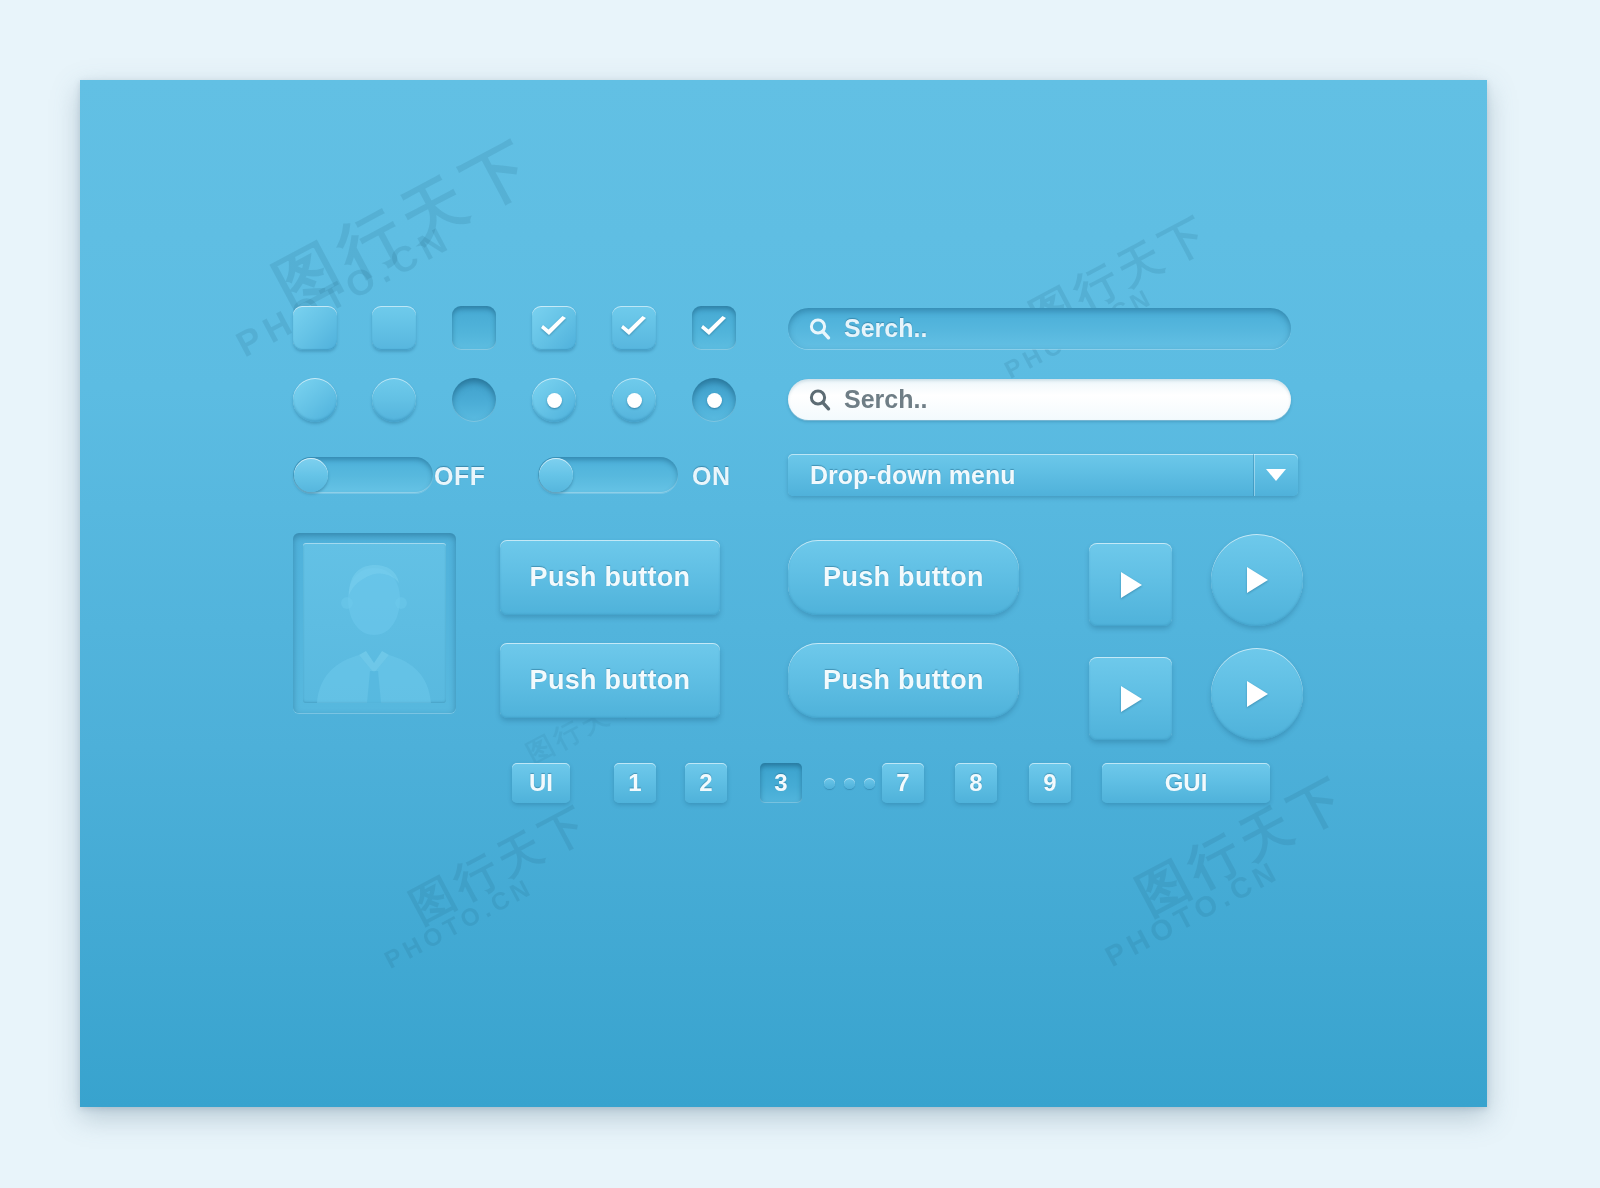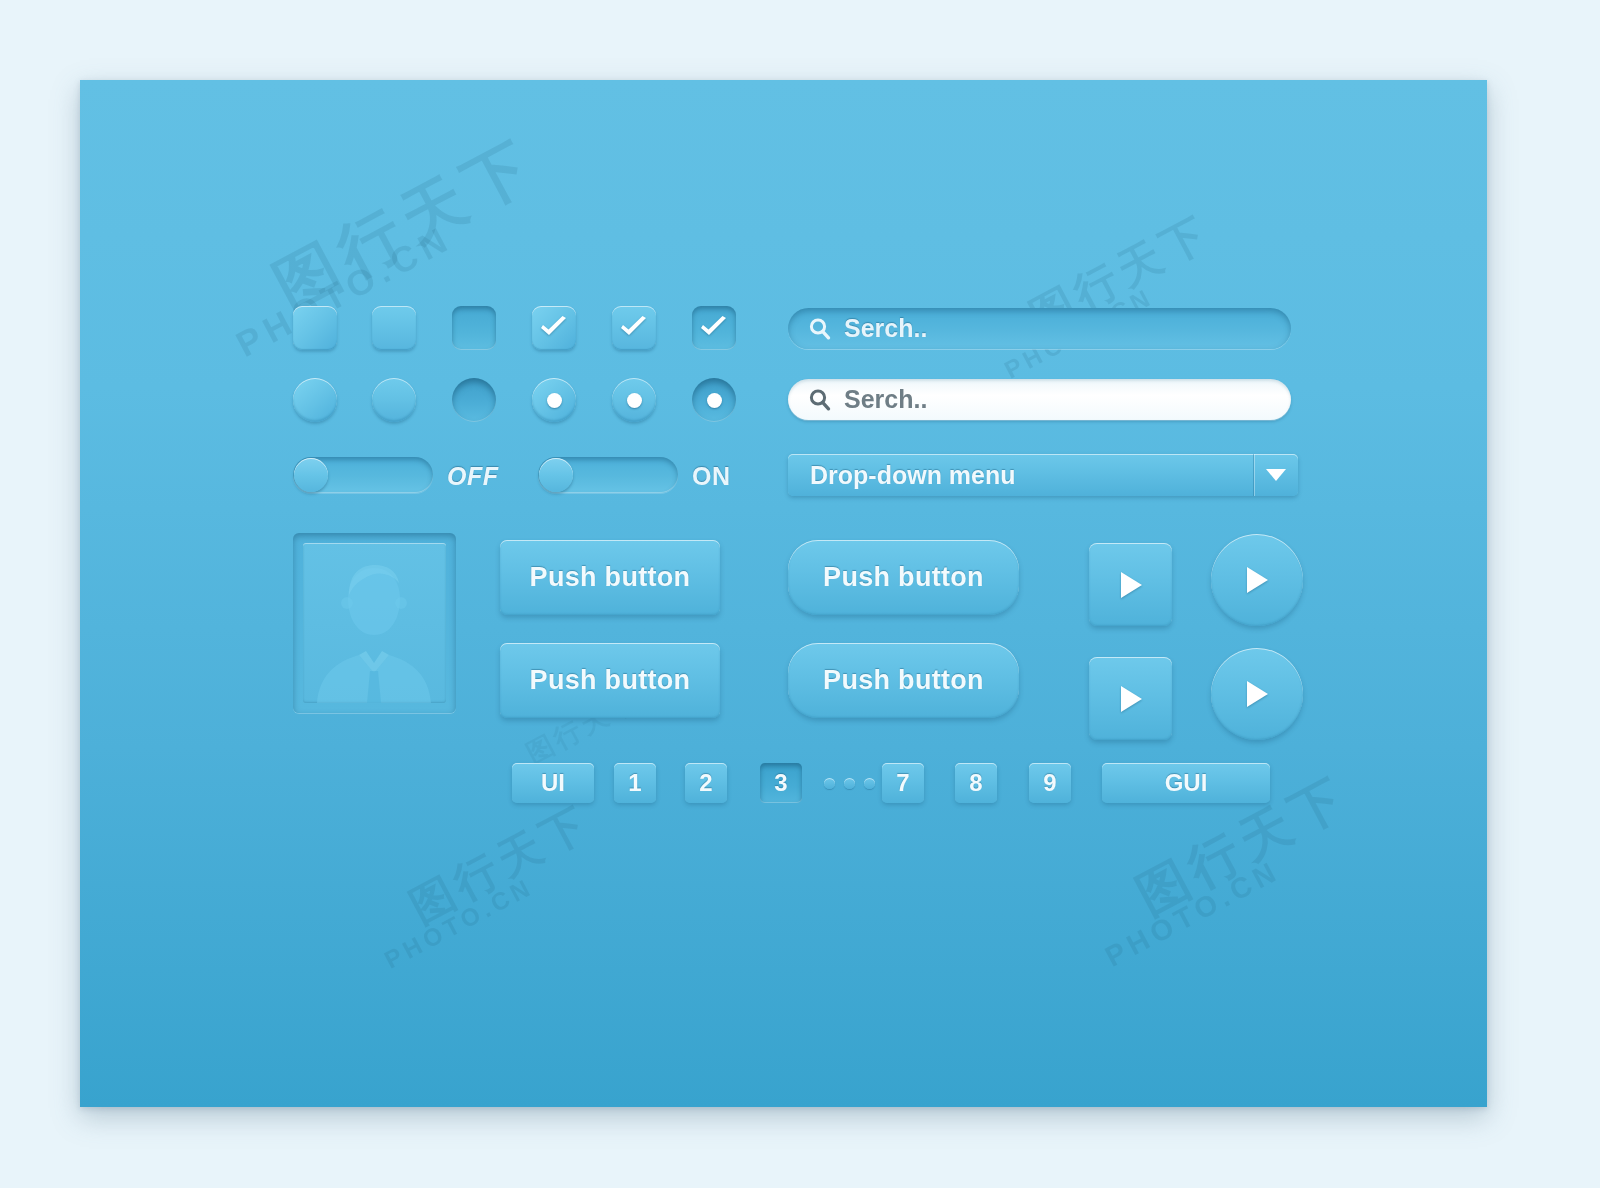--- a/index.html
+++ b/index.html
@@ -339,21 +339,21 @@
   <div class="abs rad rad-up" style="left:532px; top:298px;">
     <span class="dot"></span>
   </div>
   <div class="abs rad rad-down" style="left:612px; top:298px;">
     <span class="dot"></span>
   </div>
 
   <div class="abs toggle" style="left:213px; top:377px;">
     <span class="knob"></span>
   </div>
-  <div class="abs toggle-label" style="left:367px; top:382px;font-style:italic;">OFF</div>
+  <div class="abs toggle-label" style="left:354px; top:382px;">OFF</div>
 
   <div class="abs toggle" style="left:458px; top:377px;">
     <span class="knob"></span>
   </div>
   <div class="abs toggle-label" style="left:612px; top:382px;">ON</div>
 
   <div class="abs search search-inset" style="left:708px; top:228px; width:503px;">
     <span>
       <svg class="mag" width="24" height="24" viewBox="0 0 24 24">
         <circle cx="10" cy="9.5" r="6.6" fill="none" stroke="#e9f6fc" stroke-width="3"></circle>
@@ -446,21 +446,21 @@
 
   <div class="abs sbtn sbtn-round" style="left:1131px; top:568px; width:92px; height:92px;">
     <span>
       <svg class="play" width="26" height="30" viewBox="0 0 26 30">
         <path d="M3 2 L24 15 L3 28 Z" fill="#ffffff"></path>
       </svg>
     </span>
   </div>
 
 
-  <div class="abs pg" style="left:432px; top:683px; width:82px; height:40px;">UI</div>
+  <div class="abs pg" style="left:432px; top:683px; width:58px; height:40px;">UI</div>
 
   <div class="abs pg" style="left:534px; top:683px; width:42px; height:40px;">1</div>
 
   <div class="abs pg" style="left:605px; top:683px; width:42px; height:40px;">2</div>
 
   <div class="abs pg pg-active" style="left:680px; top:683px; width:42px; height:40px;">3</div>
 
   <div class="abs ellipsis" style="left:744px; top:698px;">
     <span class="ell-dot"></span>
     <span class="ell-dot"></span>

